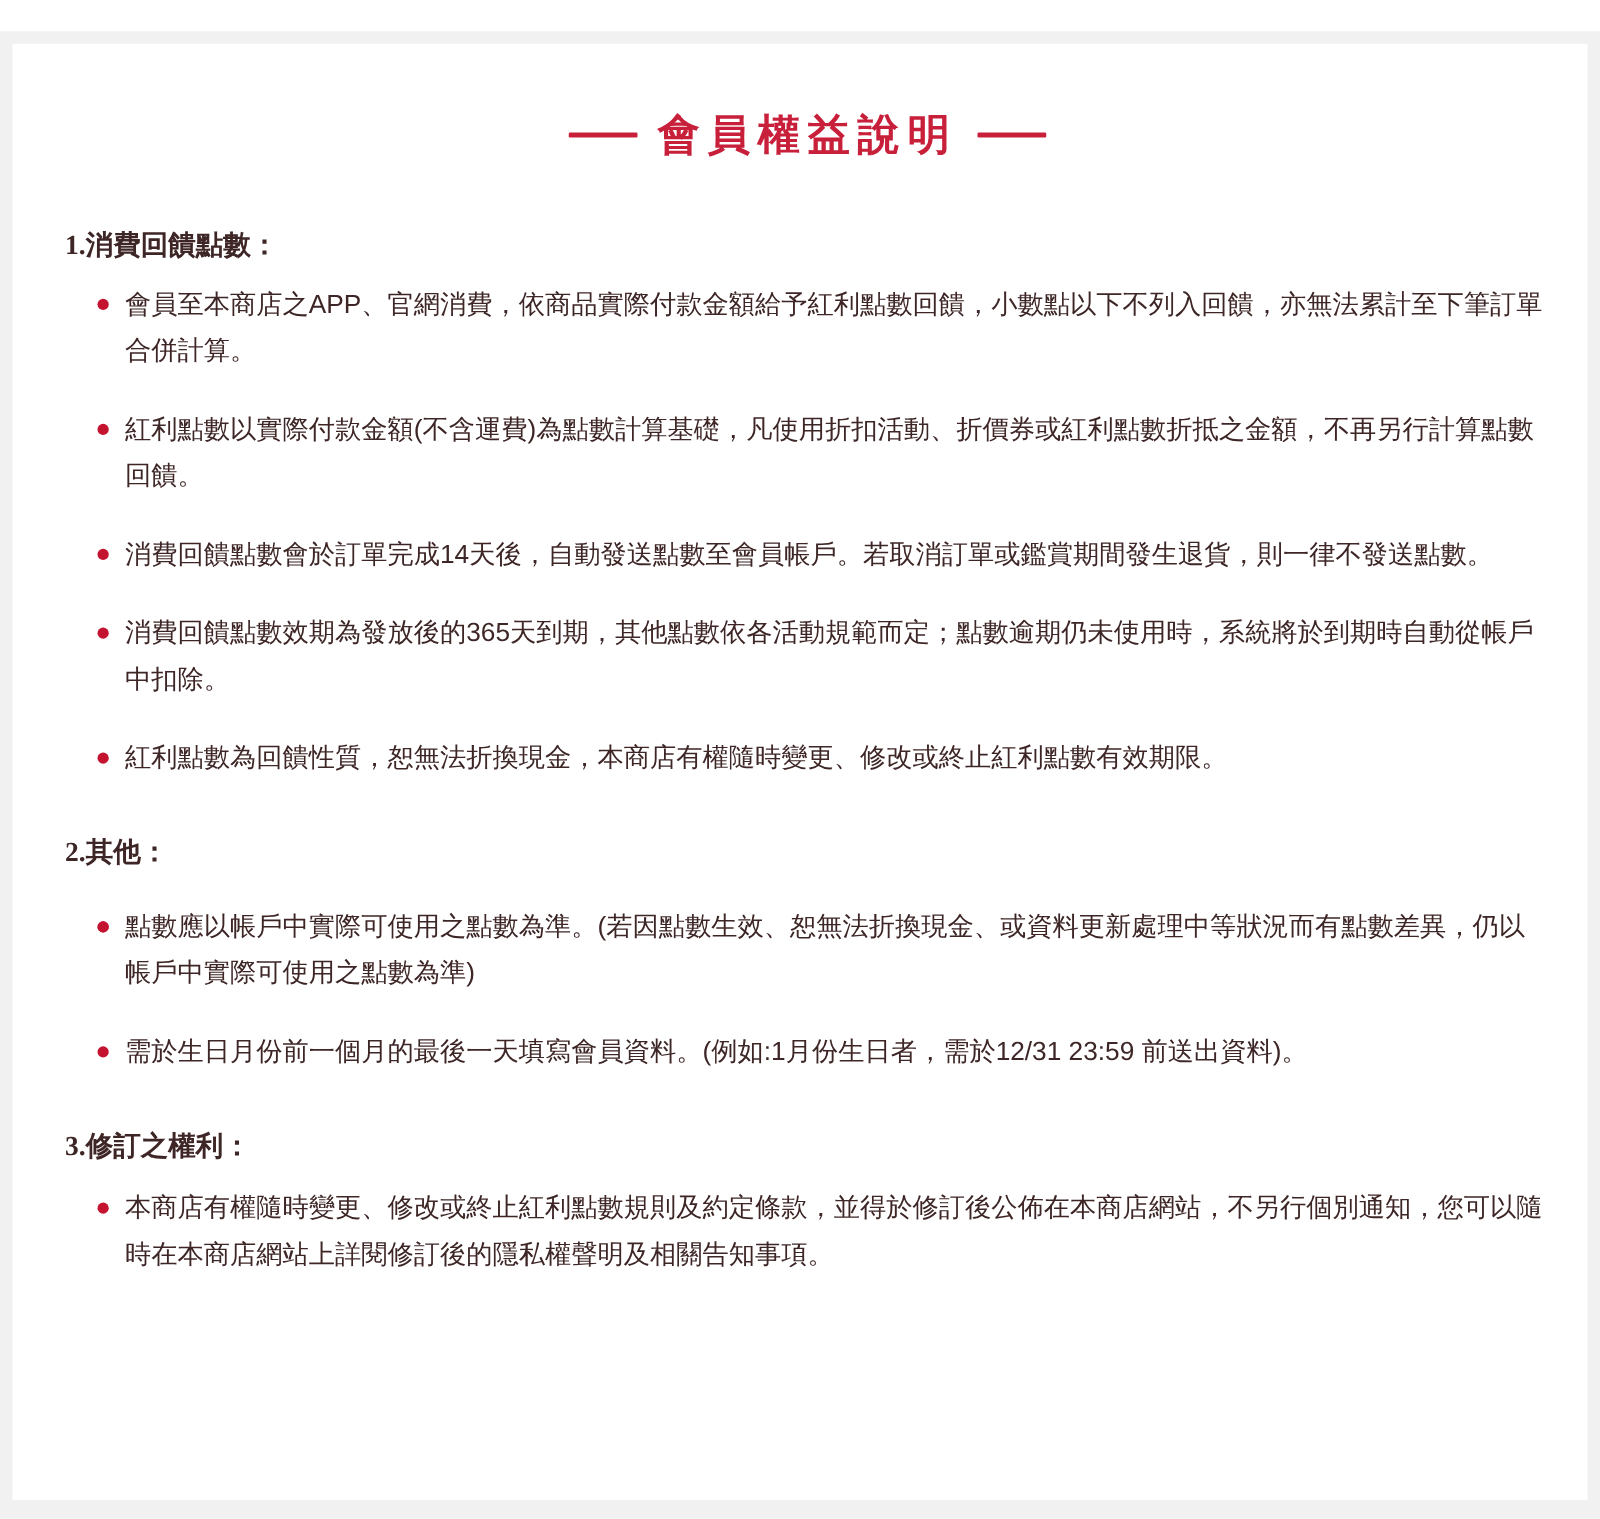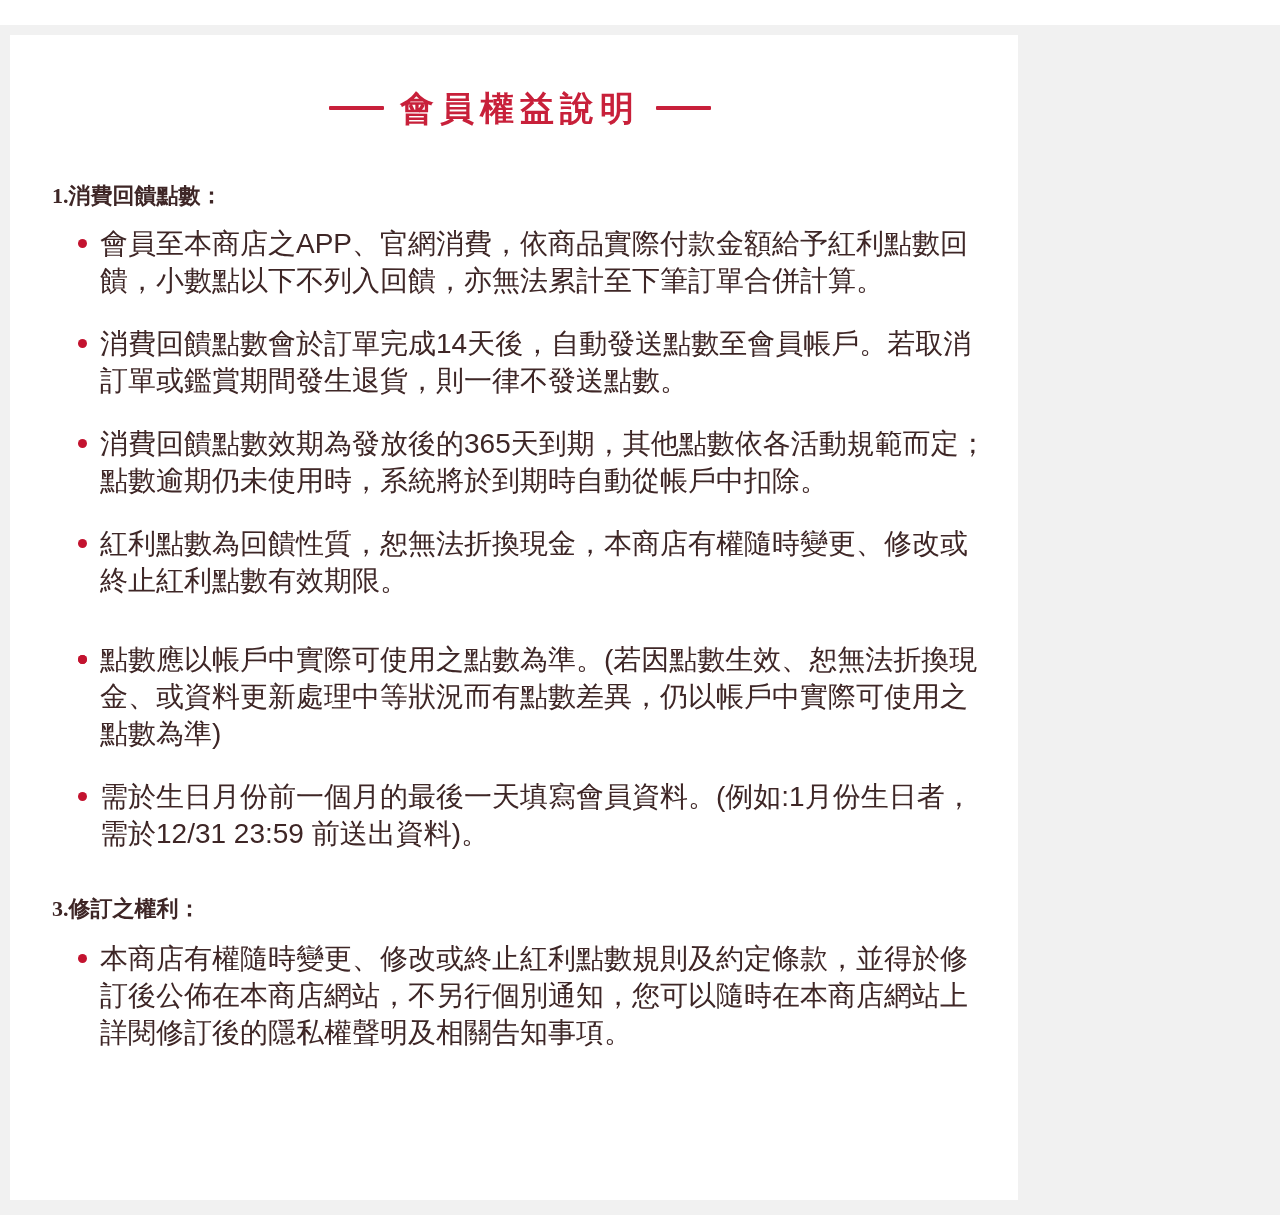--- a/index.html
+++ b/index.html
@@ -21,21 +21,21 @@
     overflow: hidden;
   }
   .backdrop{
     margin-top: 25px;
     background: var(--backdrop);
     height: 1190px;
     padding: 10px 10px 15px 10px;
   }
   .card{
     background: var(--card);
-    width: 1008px;
+    width: 1260px;
     height: 1165px;
     padding: 53px 30px 50px 42px;
     overflow: hidden;
   }
   .title-row{
     display:flex;
     align-items:center;
     justify-content:center;
     gap: 16px;
     margin-bottom: 52px;
@@ -64,21 +64,21 @@
     line-height: 30px;
     margin-bottom: 14px;
     font-family: Liberation Serif, serif;
   }
   .bullet-list{
     list-style: none;
     padding-left: 26px;
   }
   .bullet-item{
     position: relative;
-    font-size: 28px;
+    font-size: 21px;
     line-height: 37px;
     padding-left: 22px;
     margin-bottom: 26px;
     color: var(--text);
   }
   .bullet-item:last-child{ margin-bottom: 0; margin-top: 16px; }
   .bullet-dot{
     position: absolute;
     left: 0;
     top: 14px;
@@ -102,34 +102,39 @@
 
     <div class="section">
       <h2 class="section-heading">1.消費回饋點數：</h2>
       <ul class="bullet-list">
         <li class="bullet-item">
           <span class="bullet-dot"></span>
           <span>會員至本商店之APP、官網消費，依商品實際付款金額給予紅利點數回饋，小數點以下不列入回饋，亦無法累計至下筆訂單合併計算。</span>
         </li>
         <li class="bullet-item">
           <span class="bullet-dot"></span>
+          <span>紅利點數以實際付款金額(不含運費)為點數計算基礎，凡使用折扣活動、折價券或紅利點數折抵之金額，不再另行計算點數回饋。</span>
+        </li>
+        <li class="bullet-item">
+          <span class="bullet-dot"></span>
           <span>消費回饋點數會於訂單完成14天後，自動發送點數至會員帳戶。若取消訂單或鑑賞期間發生退貨，則一律不發送點數。</span>
         </li>
         <li class="bullet-item">
           <span class="bullet-dot"></span>
           <span>消費回饋點數效期為發放後的365天到期，其他點數依各活動規範而定；點數逾期仍未使用時，系統將於到期時自動從帳戶中扣除。</span>
         </li>
         <li class="bullet-item">
           <span class="bullet-dot"></span>
           <span>紅利點數為回饋性質，恕無法折換現金，本商店有權隨時變更、修改或終止紅利點數有效期限。</span>
         </li>
       </ul>
     </div>
 
     <div class="section">
+      <h2 class="section-heading">2.其他：</h2>
       <ul class="bullet-list">
         <li class="bullet-item">
           <span class="bullet-dot"></span>
         </li>
         <li class="bullet-item">
           <span class="bullet-dot"></span>
           <span>點數應以帳戶中實際可使用之點數為準。(若因點數生效、恕無法折換現金、或資料更新處理中等狀況而有點數差異，仍以帳戶中實際可使用之點數為準)</span>
         </li>
         <li class="bullet-item">
           <span class="bullet-dot"></span>

